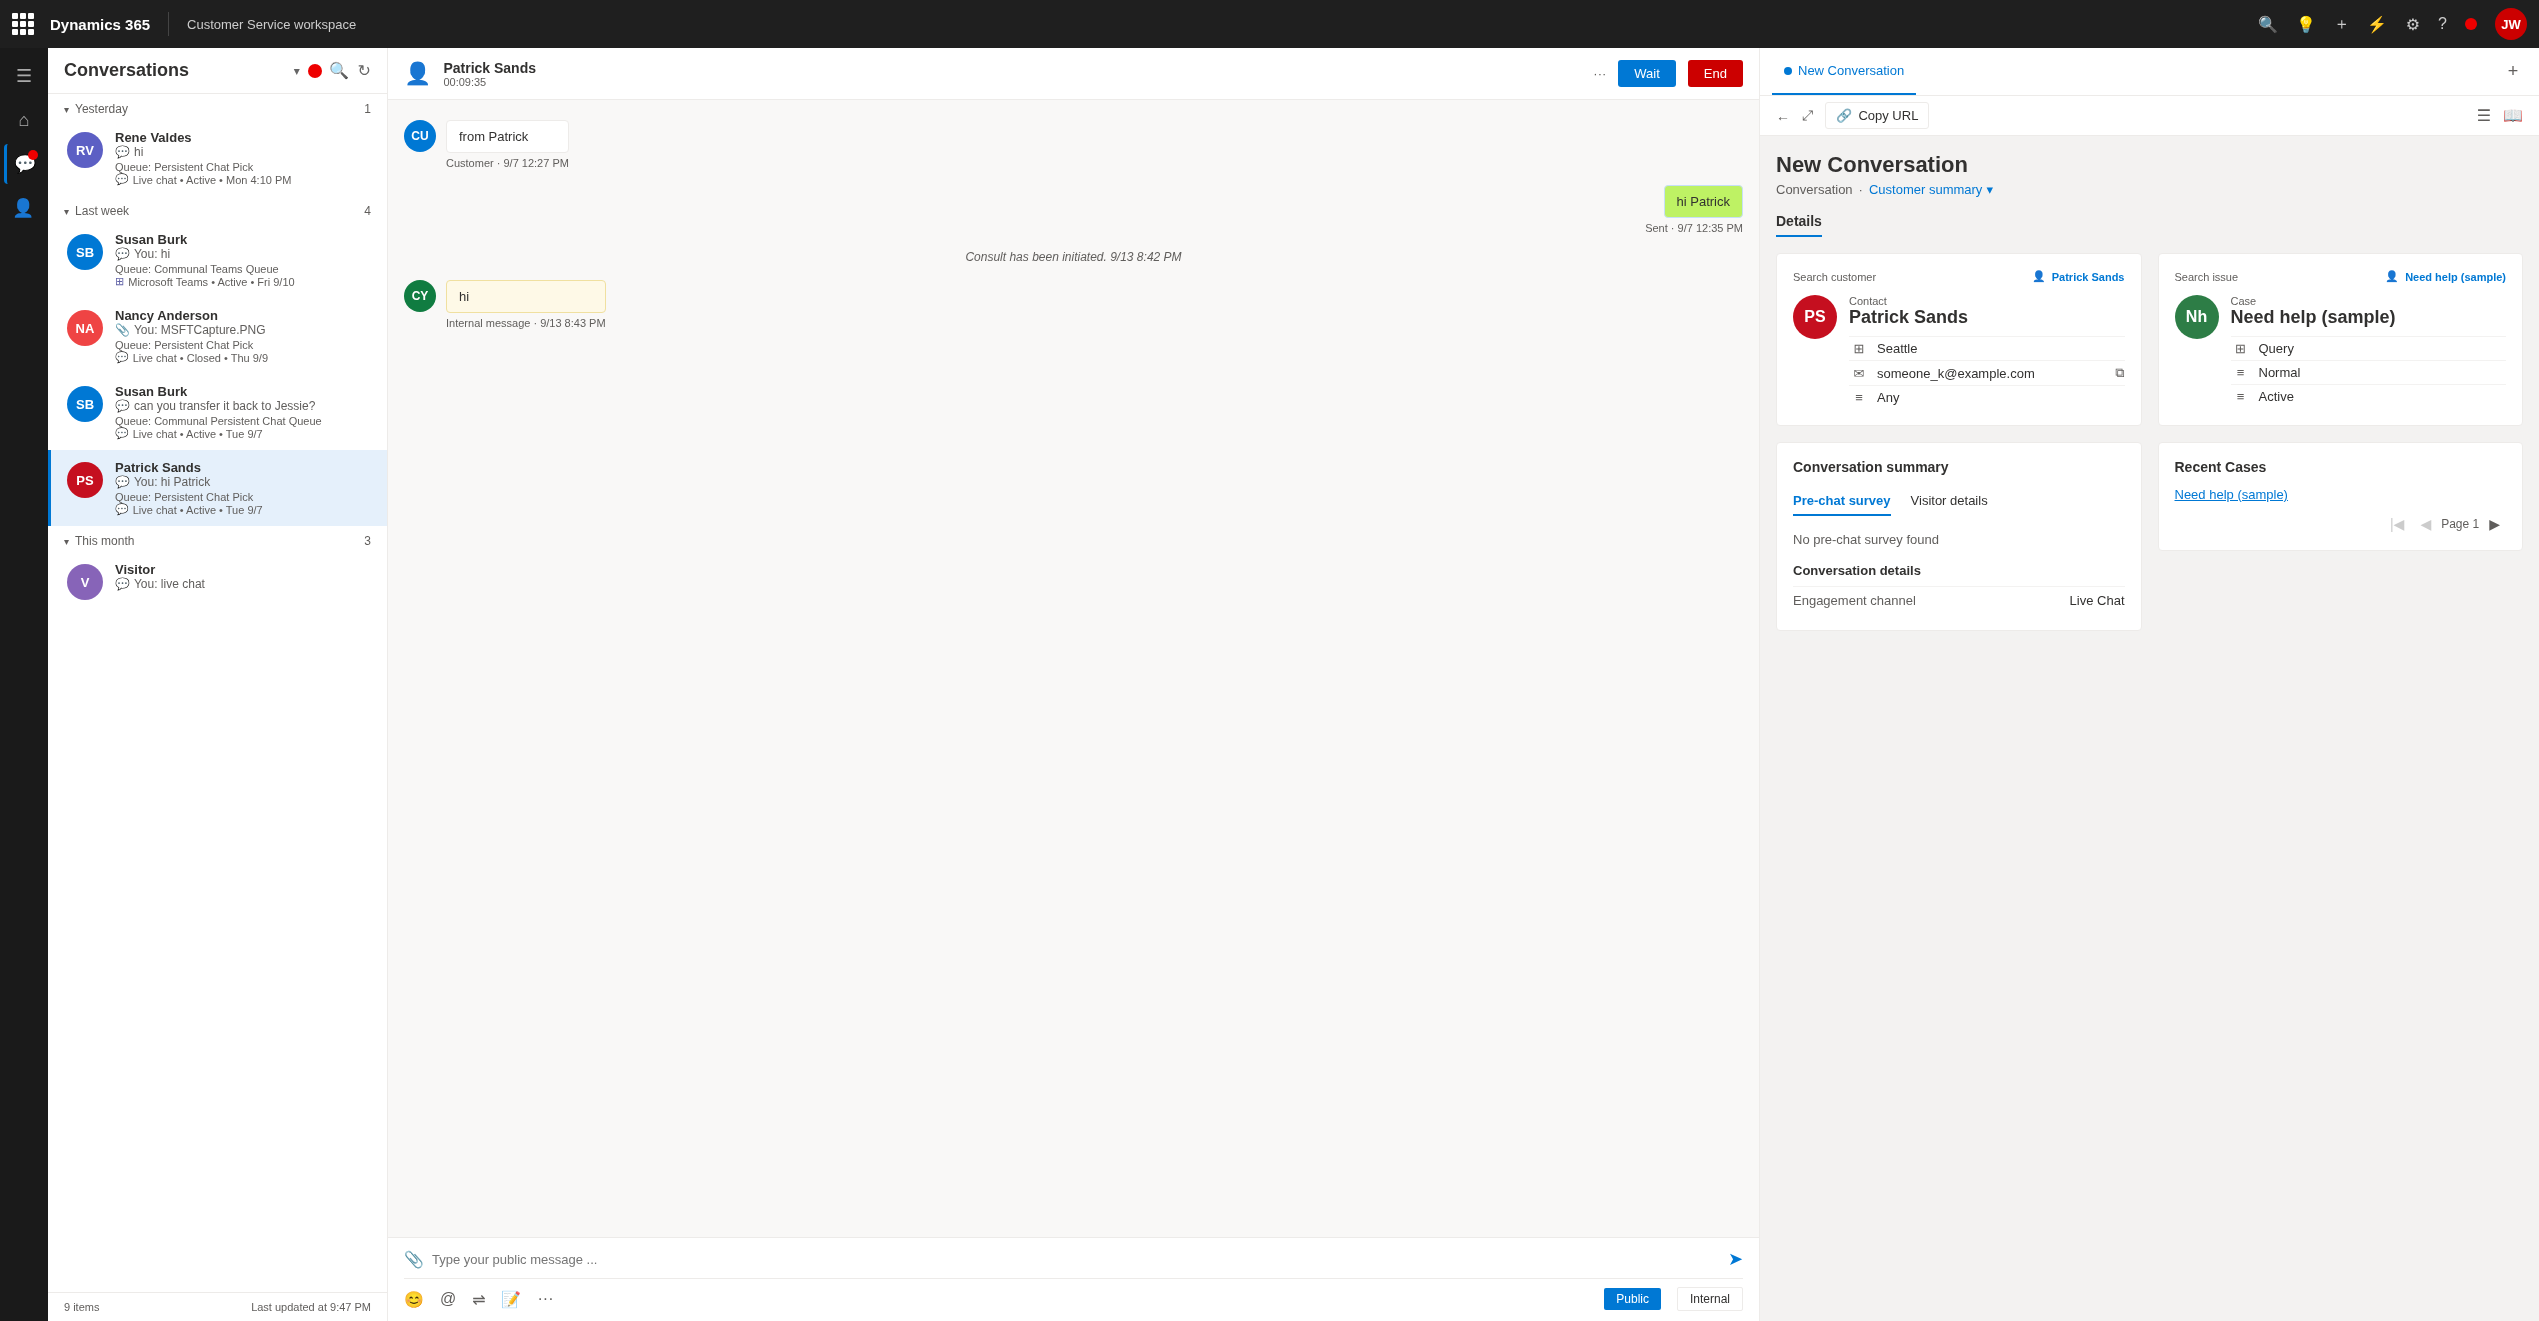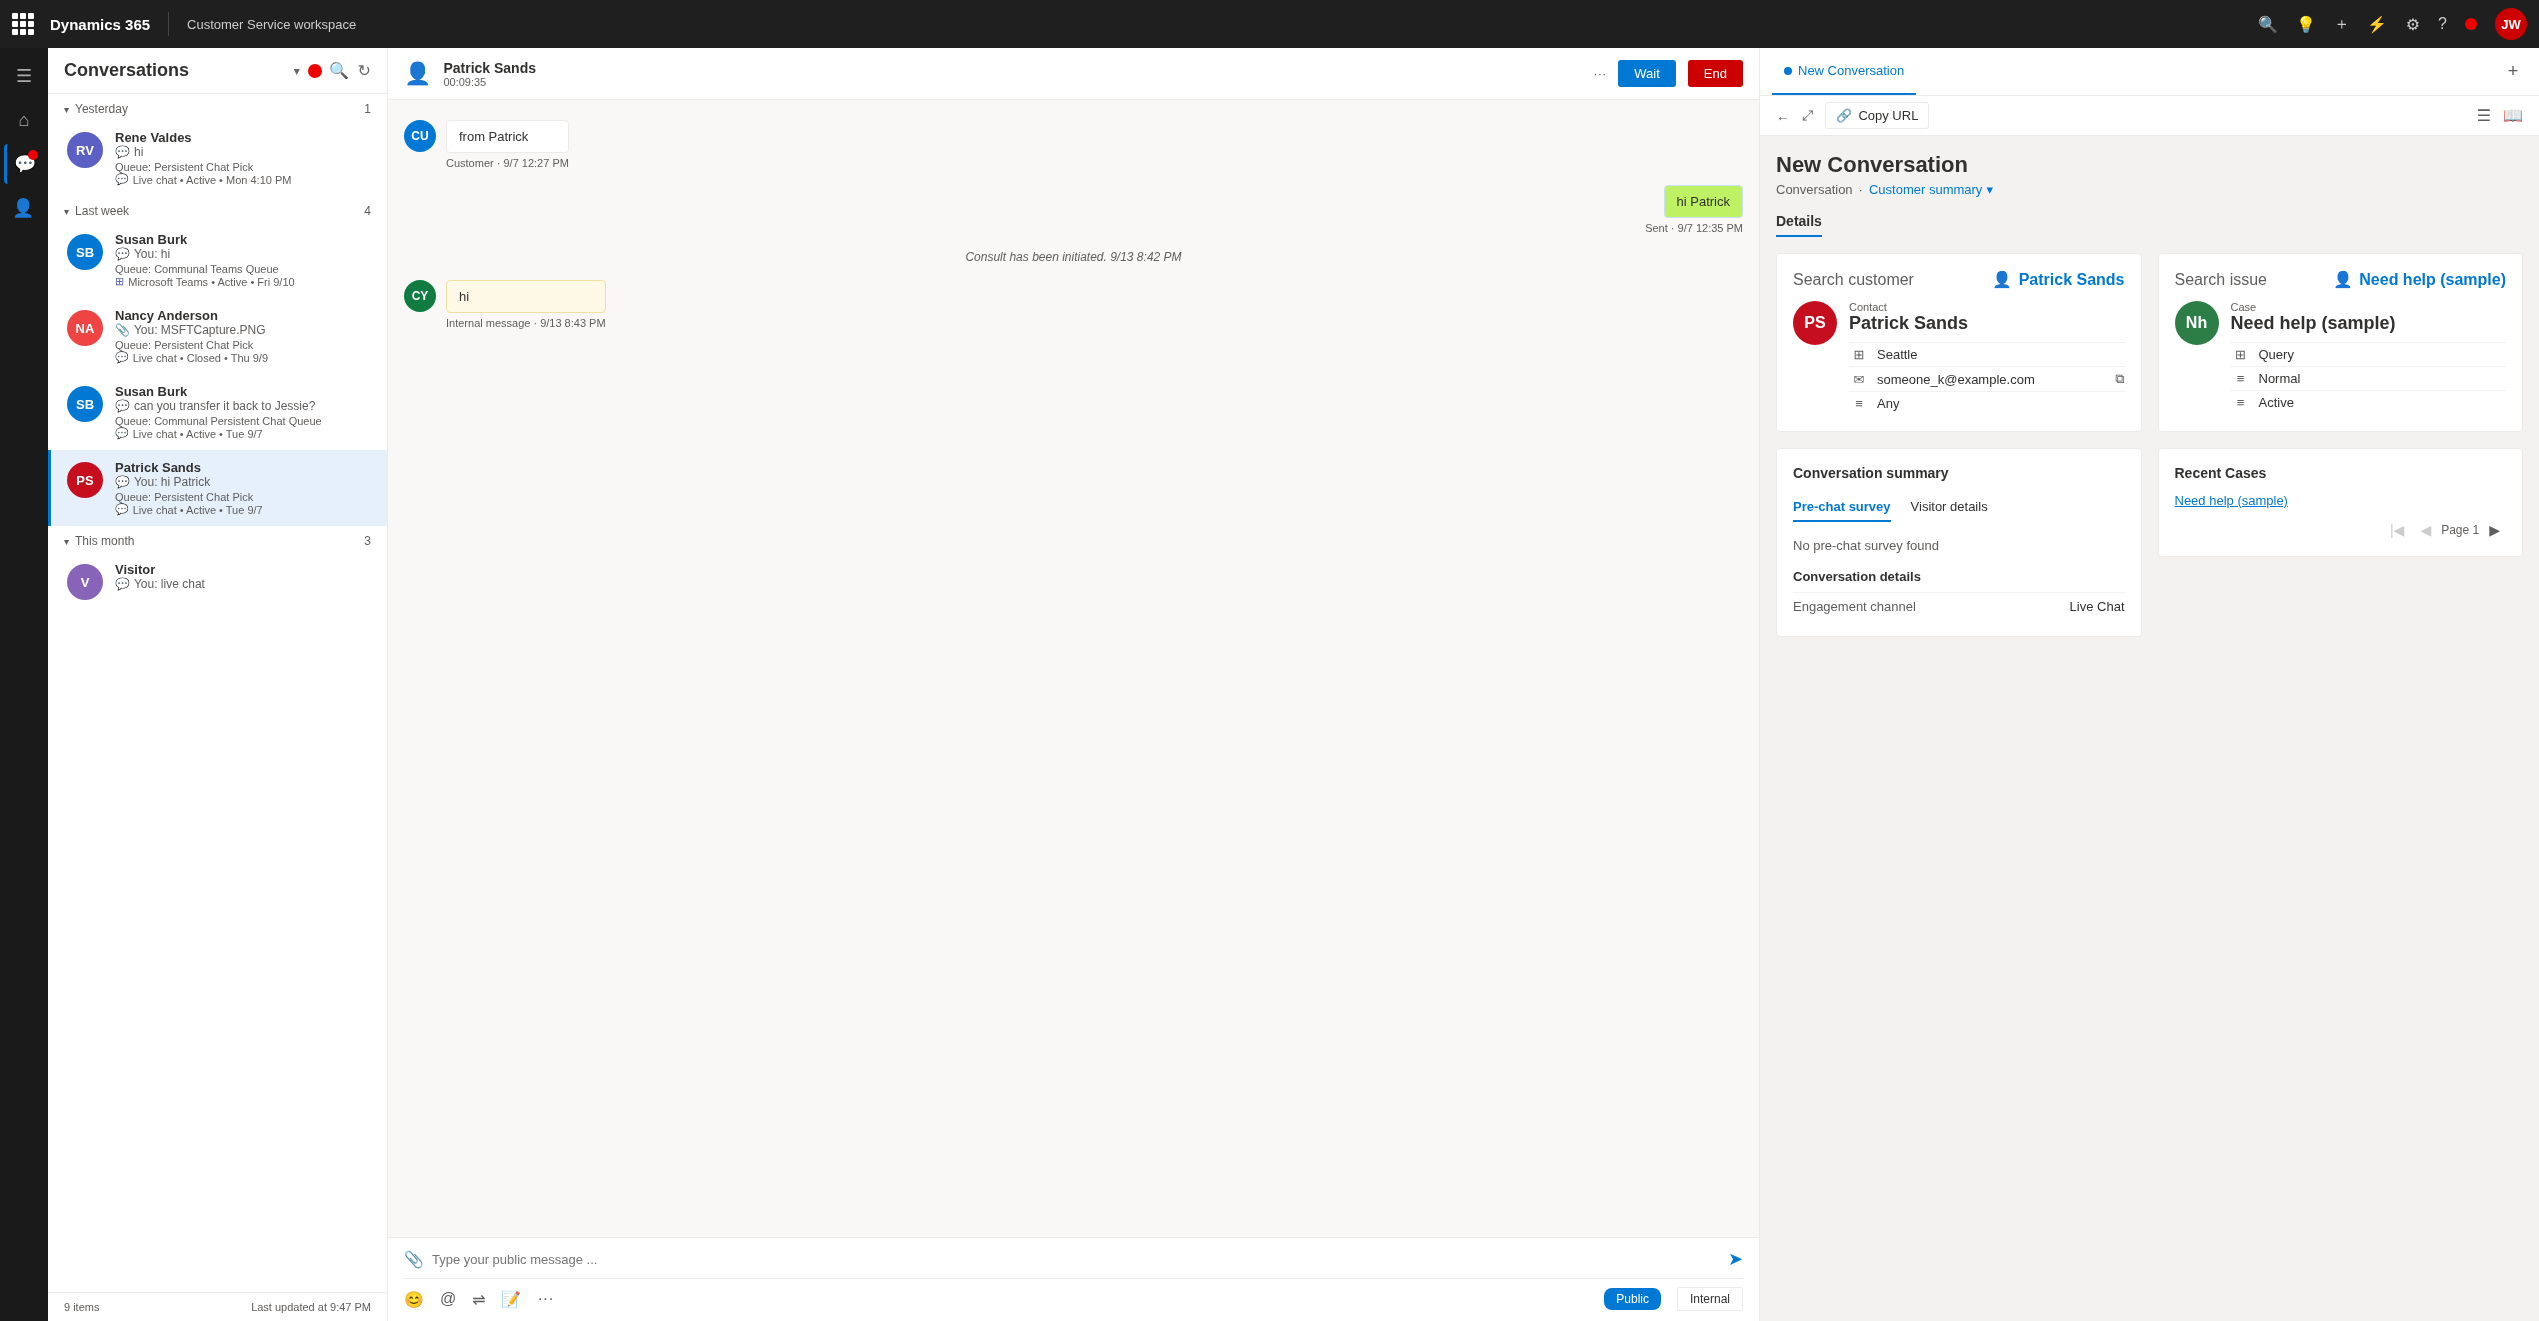--- a/index.html
+++ b/index.html
@@ -102,21 +102,21 @@
 
     .system-msg { text-align: center; color: #605e5c; font-size: 12px; font-style: italic; }
 
     .chat-input-area { background: #fff; border-top: 1px solid #edebe9; padding: 10px 16px; }
     .chat-input-row { display: flex; align-items: center; gap: 8px; }
     .chat-input-row input { flex: 1; border: none; outline: none; font-size: 13px; color: #323130; background: transparent; }
     .chat-input-row .send-icon { color: #0078d4; font-size: 18px; cursor: pointer; }
     .attach-icon { color: #605e5c; font-size: 16px; cursor: pointer; }
     .chat-toolbar { display: flex; align-items: center; gap: 16px; padding: 8px 0 0; border-top: 1px solid #edebe9; margin-top: 8px; }
     .chat-toolbar-icon { color: #605e5c; font-size: 16px; cursor: pointer; }
-    .public-btn { background: #0078d4; color: #fff; border: none; padding: 4px 12px; border-radius: 8px; cursor: pointer; font-size: 12px; }
+    .public-btn { background: #0078d4; color: #fff; border: none; padding: 4px 12px; border-radius: 2px; cursor: pointer; font-size: 12px; }
     .internal-btn { background: #fff; color: #323130; border: 1px solid #edebe9; padding: 4px 12px; border-radius: 2px; cursor: pointer; font-size: 12px; }
 
     
     .right-panel { width: 780px; background: #f3f2f1; border-left: 1px solid #edebe9; display: flex; flex-direction: column; flex-shrink: 0; overflow: hidden; }
 
     .right-panel-tabs { display: flex; align-items: center; background: #fff; border-bottom: 1px solid #edebe9; padding: 0 12px; height: 48px; gap: 4px; }
     .tab-item { display: flex; align-items: center; gap: 6px; padding: 0 12px; height: 100%; cursor: pointer; border-bottom: 2px solid transparent; font-size: 13px; color: #605e5c; }
     .tab-item.active { border-bottom-color: #0078d4; color: #0078d4; }
     .tab-item .tab-dot { width: 8px; height: 8px; background: #0078d4; border-radius: 50%; }
     .tab-add-btn { margin-left: auto; width: 28px; height: 28px; display: flex; align-items: center; justify-content: center; cursor: pointer; color: #605e5c; font-size: 18px; border-radius: 4px; }
@@ -132,21 +132,21 @@
 
     .rp-title { font-size: 22px; font-weight: 600; margin-bottom: 4px; }
     .rp-breadcrumb { font-size: 13px; color: #605e5c; display: flex; align-items: center; gap: 6px; margin-bottom: 16px; }
     .rp-breadcrumb .bc-link { color: #605e5c; }
     .rp-breadcrumb .bc-active { color: #0078d4; display: flex; gap: 4px; cursor: pointer; }
 
     .rp-section-title { font-size: 14px; font-weight: 600; padding-bottom: 6px; border-bottom: 2px solid #0078d4; margin-bottom: 16px; display: inline-block; }
 
     .cards-row { display: flex; gap: 16px; margin-bottom: 16px; }
     .card { background: #fff; border: 1px solid #edebe9; border-radius: 4px; padding: 16px; flex: 1; }
-    .card-search { display: flex; align-items: center; justify-content: space-between; margin-bottom: 12px; font-size: 16px; color: #605e5c; }
+    .card-search { display: flex; align-items: center; justify-content: space-between; margin-bottom: 12px; font-size: 11px; color: #605e5c; }
     .card-search .search-label { color: #605e5c; }
     .card-search .search-value { color: #0078d4; font-weight: 600; display: flex; align-items: center; gap: 6px; }
     .contact-card { display: flex; align-items: flex-start; gap: 12px; }
     .contact-avatar { width: 44px; height: 44px; border-radius: 50%; display: flex; align-items: center; justify-content: center; color: #fff; font-weight: 700; font-size: 16px; flex-shrink: 0; }
     .contact-info { flex: 1; }
     .contact-type { font-size: 11px; color: #605e5c; }
     .contact-name { font-size: 18px; font-weight: 600; margin-bottom: 8px; }
     .contact-detail { display: flex; align-items: center; gap: 8px; padding: 4px 0; font-size: 13px; border-top: 1px solid #f3f2f1; }
     .contact-detail .detail-icon { color: #605e5c; width: 20px; text-align: center; }
     .contact-detail .detail-value { flex: 1; }

